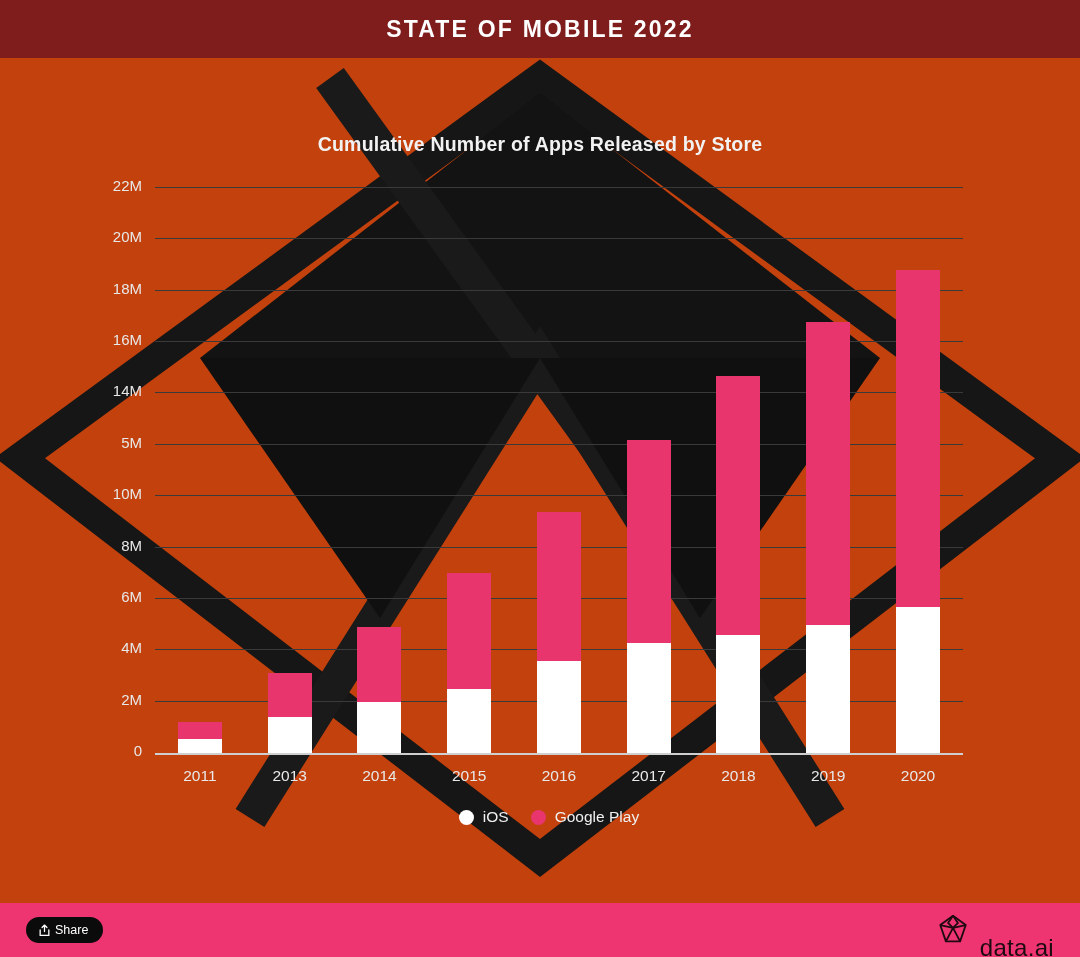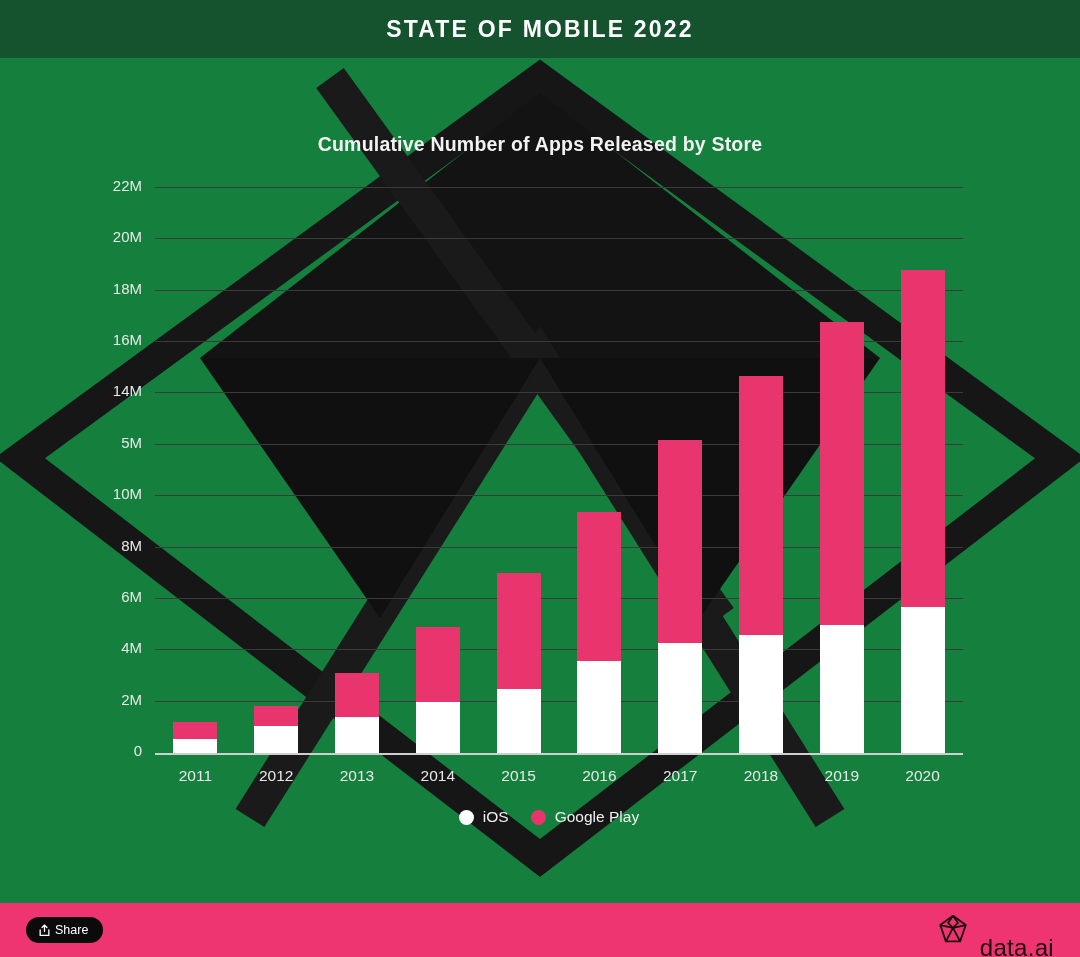--- a/index.html
+++ b/index.html
@@ -13,36 +13,36 @@
     position: relative;
     width: 1080px; height: 957px;
     background: #050505;
     display: flex; flex-direction: column;
   }
 
   
   .header {
     position: relative; z-index: 5;
     height: 58px; flex: 0 0 58px;
-    background: #14532d;
+    background: #7f1d1d;
     display: flex; align-items: center; justify-content: center;
   }
   .header-title {
     color: #ffffff;
     font-size: 23px;
     font-weight: bold;
     letter-spacing: 2.2px;
     text-transform: uppercase;
   }
 
   
   .body {
     position: relative;
     flex: 1 1 auto;
-    background: #15803d;
+    background: #c2410c;
     overflow: hidden;
   }
   .watermark {
     position: absolute;
     left: 0; top: 0; width: 1080px; height: 845px;
     opacity: 1;
     pointer-events: none;
   }
 
   .chart-wrap {
@@ -234,25 +234,20 @@
               <div class="ylabel">22M</div>
             </div>
           </div>
         <div class="bars" id="bars">
             <div class="bar-col">
               <div class="seg-pink" style="height: 16.6932px; background: rgb(232, 53, 109);"></div>
               <div class="seg-ios" style="height: 14.125px; background: rgb(255, 255, 255);"></div>
               <div class="xlabel">2011</div>
             </div>
             <div class="bar-col">
-              <div class="seg-pink" style="height: 20.5455px; background: rgb(232, 53, 109);"></div>
-              <div class="seg-ios" style="height: 26.9659px; background: rgb(255, 255, 255);"></div>
-              <div class="xlabel">2012</div>
-            </div>
-            <div class="bar-col">
               <div class="seg-pink" style="height: 43.6591px; background: rgb(232, 53, 109);"></div>
               <div class="seg-ios" style="height: 35.9545px; background: rgb(255, 255, 255);"></div>
               <div class="xlabel">2013</div>
             </div>
             <div class="bar-col">
               <div class="seg-pink" style="height: 74.4773px; background: rgb(232, 53, 109);"></div>
               <div class="seg-ios" style="height: 51.3636px; background: rgb(255, 255, 255);"></div>
               <div class="xlabel">2014</div>
             </div>
             <div class="bar-col">

